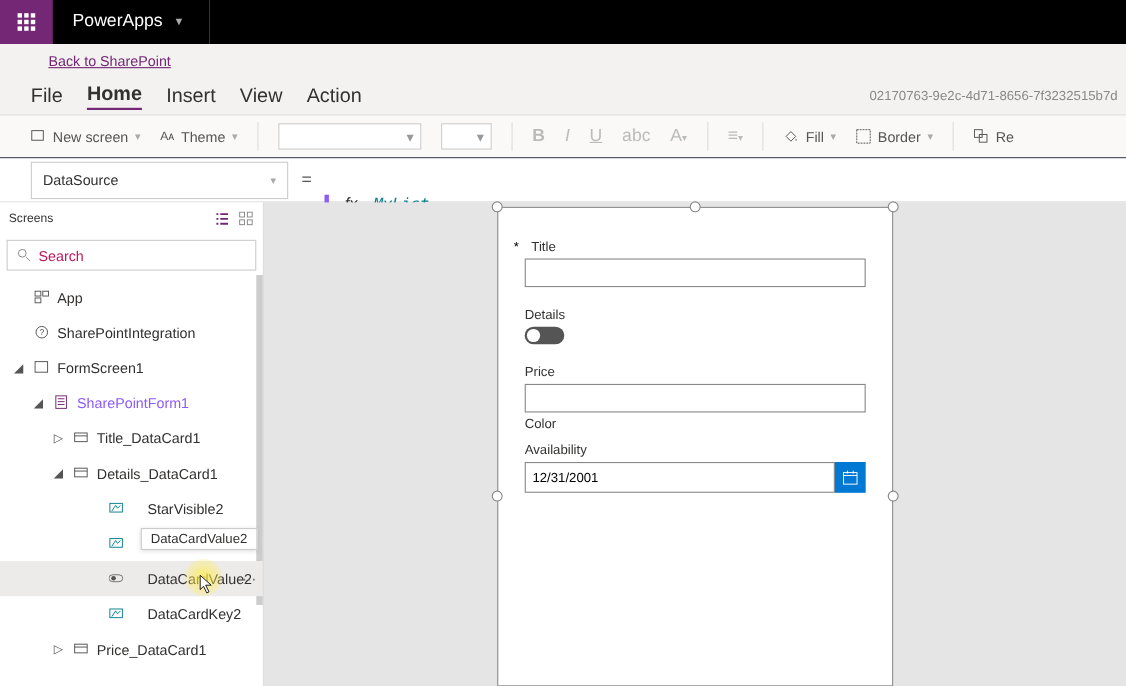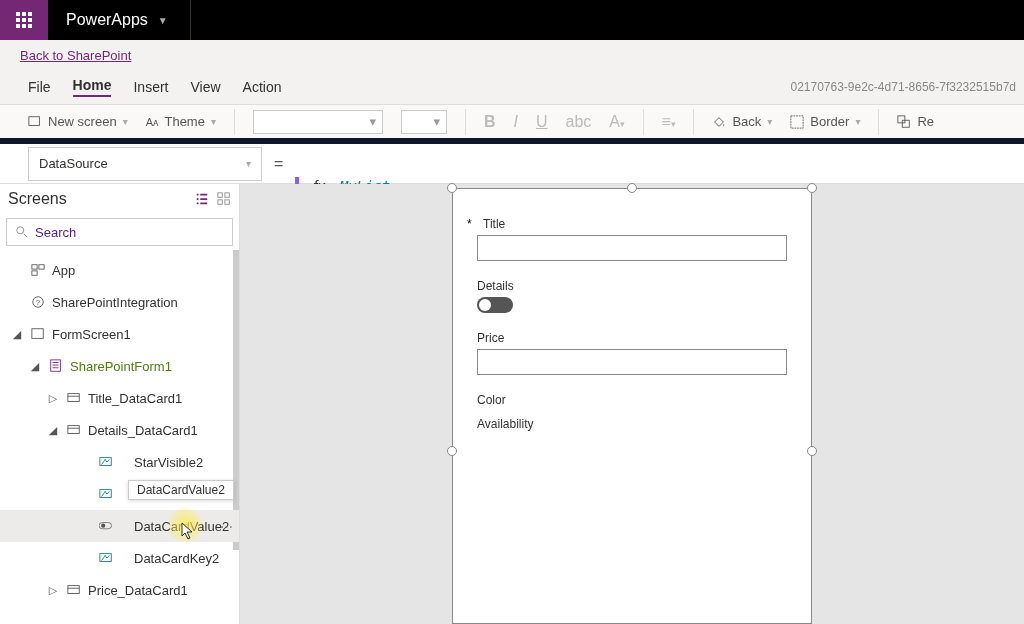--- a/index.html
+++ b/index.html
@@ -6,48 +6,48 @@
   body { width: 1024px; height: 624px; overflow: hidden; background: #f3f2f1; font-size: 13px; color: #323130; }
   
   .titlebar { height: 40px; background: #000; display: flex; align-items: center; color: #fff; }
   .waffle { width: 48px; height: 40px; background: #742774; display: flex; align-items: center; justify-content: center; }
   .waffle-grid { display: grid; grid-template-columns: repeat(3,4px); grid-template-rows: repeat(3,4px); gap: 2px; }
   .waffle-grid span { background: #fff; width: 4px; height: 4px; }
   .app-title { padding: 0 18px; font-size: 16px; display: flex; align-items: center; gap: 10px; }
   .chev-down { font-size: 10px; color: #aaa; }
   .black-divider { width: 1px; height: 40px; background: #333; margin-left: 4px; }
 
-  .back-bar { height: 30px; display: flex; align-items: center; padding: 0 20px; }
+  .back-bar { height: 30px; display: flex; align-items: center; padding: 0 44px; }
   .back-link { color: #742774; text-decoration: underline; font-size: 13px; cursor: pointer; }
 
   .menu-row { height: 34px; display: flex; align-items: center; padding: 0 28px; gap: 22px; position: relative; }
-  .menu-row .mitem { font-size: 14px; cursor: pointer; }
+  .menu-row .mitem { font-size: 18px; cursor: pointer; }
   .menu-row .mitem.active { font-weight: 600; border-bottom: 2px solid #742774; padding-bottom: 2px; }
   .file-id { position: absolute; right: 8px; color: #888; font-size: 12px; }
 
-  .toolbar { height: 40px; border-top: 1px solid #ddd; border-bottom: 6px solid #0f172a; background: #faf9f8; display: flex; align-items: center; padding: 0 28px; gap: 18px; color: #555; }
+  .toolbar { height: 40px; border-top: 1px solid #ddd; border-bottom: 1px solid #0f172a; background: #faf9f8; display: flex; align-items: center; padding: 0 28px; gap: 18px; color: #555; }
   .tbtn { display: flex; align-items: center; gap: 6px; font-size: 13px; cursor: pointer; }
   .tbox { width: 130px; height: 24px; border: 1px solid #ccc; background: #fff; display:flex; align-items:center; justify-content:flex-end; padding-right:6px; color:#999;}
   .tbox.sm { width: 46px; }
   .tdisabled { color: #bbb; font-size: 16px; }
   .vsep { width:1px; height:26px; background:#ddd; }
 
   .formula-row { height: 40px; background: #fff; border-bottom: 1px solid #ddd; display: flex; align-items: center; padding: 0 28px 0 28px; gap: 12px; }
   .prop-dd { width: 234px; height: 28px; border: 1px solid #ccc; display: flex; align-items: center; justify-content: space-between; padding: 16px 10px; font-size: 13px; }
   .eq { font-size: 16px; color: #555; }
   .fx { font-style: italic; font-family: Georgia, serif; font-size: 15px; color: #333; border-left:4px solid #8b5cf6; padding-left:14px; display:flex; align-items:center; gap:6px;margin-top:44px;}
   .formula-val { color: #0b7f8e; font-family: Consolas, monospace; font-size: 14px; }
 
   .workspace { display: flex; height: 440px; }
   
   .left-panel { width: 240px; background: #fff; border-right: 1px solid #ddd; display: flex; flex-direction: column; }
   .lp-header { height: 30px; display: flex; align-items: center; justify-content: space-between; padding: 0 8px; }
-  .lp-header-title { font-size: 16px; }
+  .lp-header-title { font-size: 11px; }
   .lp-icons { display: flex; gap: 8px; color: #888; }
-  .lp-search { margin: 4px 6px; height: 28px; border: 1px solid #ccc; display: flex; align-items: center; padding: 0 8px; gap: 6px; color: #4c1d95; }
+  .lp-search { margin: 4px 6px; height: 28px; border: 1px solid #ccc; display: flex; align-items: center; padding: 0 8px; gap: 6px; color: #be185d; }
   .tree { flex: 1; overflow: hidden; padding-top: 4px; position: relative; }
   .trow { height: 32px; display: flex; align-items: center; gap: 6px; padding-left: 10px; font-size: 13px; cursor: pointer; position: relative; }
   .trow.selected { background: #edebe9; }
   .trow .tic { width: 14px; text-align: center; color: #555; font-size: 11px; }
   .trow .lic { width: 16px; height: 14px; display: flex; align-items: center; justify-content: center; }
   .ind1 { padding-left: 28px; } .ind2 { padding-left: 46px; } .ind3 { padding-left: 64px; gap: 20px; }
   .more-dots { position:absolute; right:6px; color:#666; }
   .highlight-cursor { position:absolute; width:34px; height:34px; border-radius:50%; background: radial-gradient(circle, rgba(255,236,80,0.85) 0%, rgba(255,236,80,0.2) 70%, transparent 100%); pointer-events:none; }
   .tooltip-float { position:absolute; background:#fff; border:1px solid #ccc; padding:2px 8px; font-size:12px; box-shadow:0 1px 4px rgba(0,0,0,.15); }
   .scroll-hint { position:absolute; right:0; top:0; width:6px; height:300px; background:#ccc; }
@@ -130,21 +130,21 @@
   <span class="tdisabled">abc</span>
   <span class="tdisabled">A<span style="font-size:9px">▾</span></span>
   <div class="vsep"></div>
   <span class="tdisabled">≡<span style="font-size:9px">▾</span></span>
   <div class="vsep"></div>
   <div class="tbtn">
     <svg class="ico" viewBox="0 0 16 16">
         <path d="M3 8 L8 3 L13 8 L8 13 Z" fill="none" stroke="#555"></path>
         <path d="M13 10 Q15 12 13 13 Z" fill="#555"></path>
       </svg>
-    <span>Back</span>
+    <span>Fill</span>
       <span class="chev-down">▾</span>
   </div>
   <div class="tbtn">
     <svg class="ico" viewBox="0 0 16 16">
         <rect x="1" y="1" width="14" height="14" fill="none" stroke="#555" stroke-dasharray="2 1"></rect>
       </svg>
     <span>Border</span>
       <span class="chev-down">▾</span>
   </div>
   <div class="vsep"></div>
@@ -226,21 +226,21 @@
         <span>FormScreen1</span>
       </div>
       <div class="trow ind1">
         <span class="tic">◢</span>
         <span class="lic">
             <svg class="ico" viewBox="0 0 16 16">
               <rect x="2" y="1" width="11" height="13" fill="none" stroke="#742774"></rect>
               <path d="M4 4h7M4 7h7M4 10h7" stroke="#742774"></path>
             </svg>
           </span>
-        <span style="color:#4d7c0f">SharePointForm1</span>
+        <span style="color:#8b5cf6">SharePointForm1</span>
       </div>
       <div class="trow ind2">
         <span class="tic">▷</span>
         <span class="lic">
             <svg class="ico" viewBox="0 0 16 16">
               <rect x="1" y="3" width="13" height="9" fill="none" stroke="#555"></rect>
               <path d="M1 6h13" stroke="#555"></path>
             </svg>
           </span>
         <span>Title_DataCard1</span>
@@ -324,18 +324,27 @@
 
       <div class="flabel"><span class="req" style="margin-left:-10px">*</span>&nbsp;<span>Title</span></div>
       <input class="finput" style="">
 
       <div class="flabel" style="margin-top:18px">Details</div>
       <div class="toggle"></div>
 
       <div class="flabel" style="margin-top:18px">Price</div>
       <input class="finput" style="">
 
-      <div class="flabel" style="margin-top:18px">Color</div>
+      <div class="flabel" style="margin-top:3px">Color</div>
 
       <div class="flabel" style="margin-top:10px">Availability</div>
+      <div class="date-row">
+        <input value="12/31/2001" style="">
+        <div class="date-btn">
+          <svg width="14" height="14" viewBox="0 0 16 16">
+              <rect x="1" y="3" width="14" height="12" fill="none" stroke="#fff"></rect>
+              <path d="M1 6h14M5 1v3M11 1v3" stroke="#fff"></path>
+            </svg>
+        </div>
+      </div>
     </div>
   </div>
 </div>
 
 </body></html>

